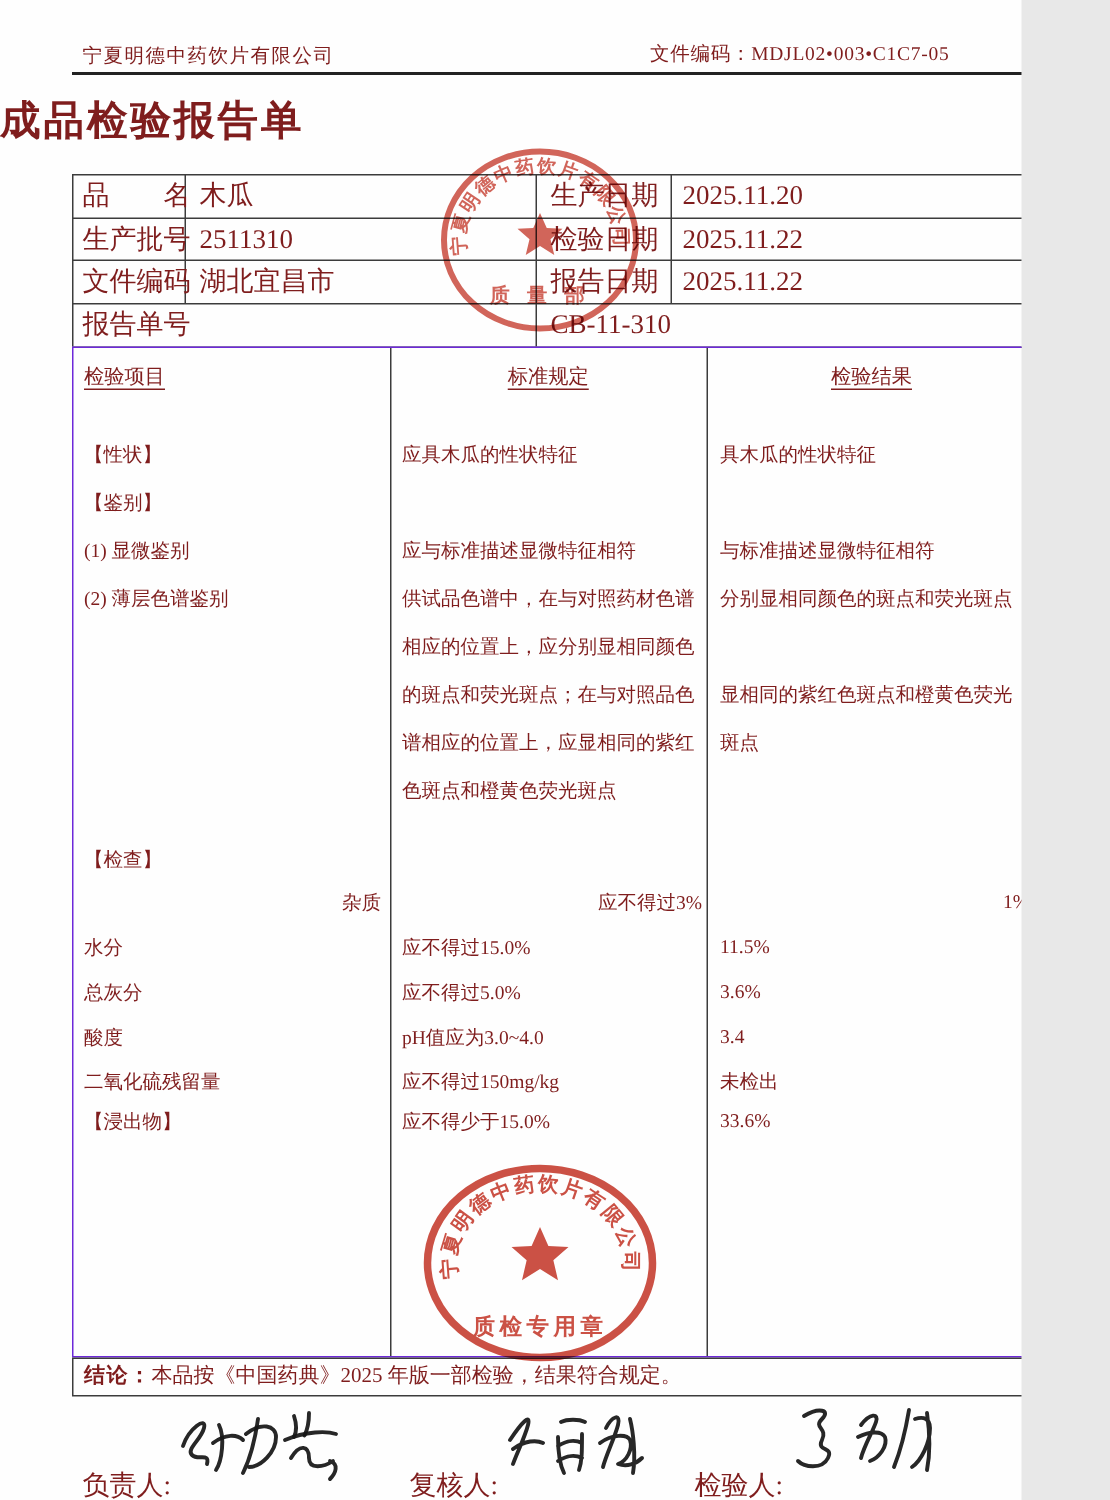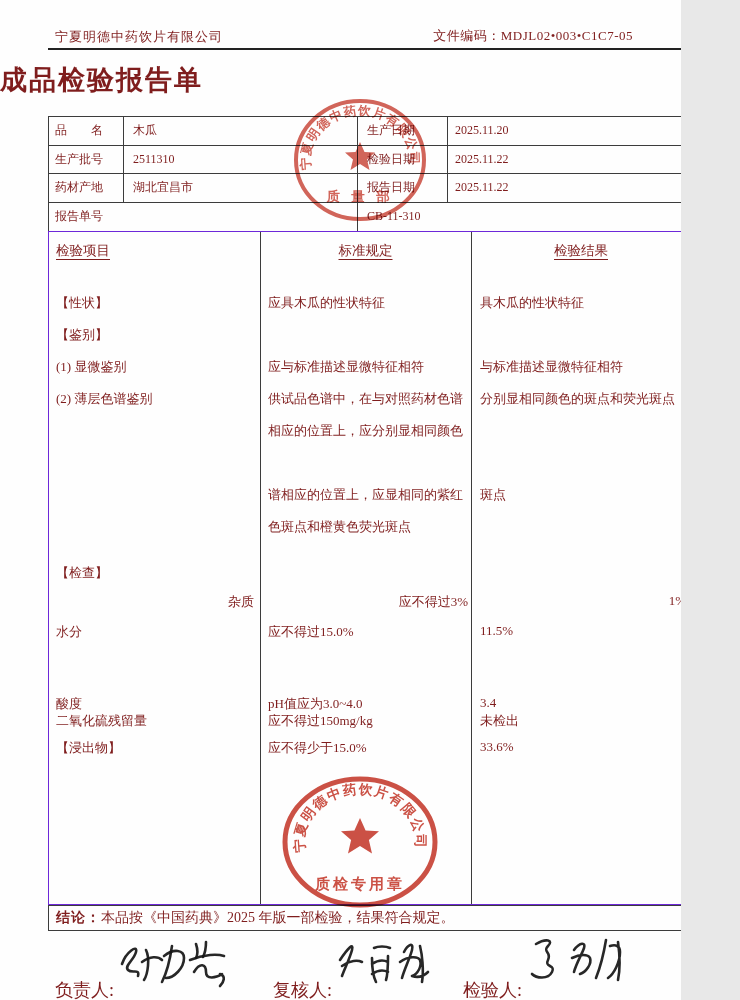--- a/index.html
+++ b/index.html
@@ -12,21 +12,21 @@
   .abs{position:absolute;}
   .hline{position:absolute;background:#3c3c3c;height:1px;}
   .vline{position:absolute;background:#3c3c3c;width:1px;}
   
   .co-name{left:55px;top:28px;font-size:13px;letter-spacing:1px;}
   .doc-code{right:48px;top:27px;font-size:13px;letter-spacing:.5px;}
   .head-rule{left:48px;top:48px;width:644px;height:2px;background:#222;}
   .doc-title{left:0;top:62px;width:740px;text-align:left;font-size:27px;font-weight:bold;letter-spacing:2px;}
   
   .info-box{left:48px;top:116px;width:644px;height:115px;}
-  .info-cell{position:absolute;font-size:12px;line-height:28px;white-space:nowrap;}
+  .info-cell{position:absolute;font-size:18px;line-height:28px;white-space:nowrap;}
   
   .insp-box{left:48px;top:231px;width:644px;height:674px;border:1px solid #6d28d9;box-sizing:border-box;}
   .th{position:absolute;top:10px;font-size:13.5px;}
   .th u{text-decoration:underline;text-underline-offset:4px;}
   .trow{position:absolute;left:0;width:644px;height:20px;font-size:13px;font-family:Liberation Serif, serif;}
   .tc{position:absolute;white-space:nowrap;}
   .tc1{left:7px;width:198px;}
   .tc2{left:219px;width:200px;}
   .tc3{left:431px;width:206px;}
   
@@ -69,21 +69,21 @@
     <div class="info-cell" style="left:7px;top:0;">品　　名</div>
     <div class="info-cell" style="left:85px;top:0;">木瓜</div>
     <div class="info-cell" style="left:319px;top:0;">生产日期</div>
     <div class="info-cell" style="left:407px;top:0;">2025.11.20</div>
 
     <div class="info-cell" style="left:7px;top:29px;">生产批号</div>
     <div class="info-cell" style="left:85px;top:29px;">2511310</div>
     <div class="info-cell" style="left:319px;top:29px;">检验日期</div>
     <div class="info-cell" style="left:407px;top:29px;">2025.11.22</div>
 
-    <div class="info-cell" style="left:7px;top:57px;">药材产地</div>
+    <div class="info-cell" style="left:7px;top:57px;">文件编码</div>
     <div class="info-cell" style="left:85px;top:57px;">湖北宜昌市</div>
     <div class="info-cell" style="left:319px;top:57px;">报告日期</div>
     <div class="info-cell" style="left:407px;top:57px;">2025.11.22</div>
 
     <div class="info-cell" style="left:7px;top:86px;">报告单号</div>
     <div class="info-cell" style="left:319px;top:86px;">CB-11-310</div>
   </div>
 
   <div class="abs insp-box">
     <div class="vline" style="left:211px;top:0;height:672px;"></div>
@@ -110,20 +110,25 @@
     <div class="trow" style="top:158px;">
         <div class="tc tc1">(2) 薄层色谱鉴别</div>
         <div class="tc tc2">供试品色谱中，在与对照药材色谱</div>
         <div class="tc tc3">分别显相同颜色的斑点和荧光斑点</div>
       </div>
     <div class="trow" style="top:190px;">
         <div class="tc tc1"></div>
         <div class="tc tc2">相应的位置上，应分别显相同颜色</div>
         <div class="tc tc3"></div>
       </div>
+    <div class="trow" style="top:222px;">
+        <div class="tc tc1"></div>
+        <div class="tc tc2">的斑点和荧光斑点；在与对照品色</div>
+        <div class="tc tc3">显相同的紫红色斑点和橙黄色荧光</div>
+      </div>
     <div class="trow" style="top:254px;">
         <div class="tc tc1"></div>
         <div class="tc tc2">谱相应的位置上，应显相同的紫红</div>
         <div class="tc tc3">斑点</div>
       </div>
     <div class="trow" style="top:286px;">
         <div class="tc tc1"></div>
         <div class="tc tc2">色斑点和橙黄色荧光斑点</div>
         <div class="tc tc3"></div>
       </div>
@@ -135,21 +140,26 @@
     <div class="trow" style="top:361px;text-align:right;">
         <div class="tc tc1">杂质</div>
         <div class="tc tc2">应不得过3%</div>
         <div class="tc tc3">1%</div>
       </div>
     <div class="trow" style="top:391px;">
         <div class="tc tc1">水分</div>
         <div class="tc tc2">应不得过15.0%</div>
         <div class="tc tc3">11.5%</div>
       </div>
-    <div class="trow" style="top:451px;margin-top:12px;">
+    <div class="trow" style="top:421px;">
+        <div class="tc tc1">总灰分</div>
+        <div class="tc tc2">应不得过5.0%</div>
+        <div class="tc tc3">3.6%</div>
+      </div>
+    <div class="trow" style="top:451px;">
         <div class="tc tc1">酸度</div>
         <div class="tc tc2">pH值应为3.0~4.0</div>
         <div class="tc tc3">3.4</div>
       </div>
     <div class="trow" style="top:480px;">
         <div class="tc tc1">二氧化硫残留量</div>
         <div class="tc tc2">应不得过150mg/kg</div>
         <div class="tc tc3">未检出</div>
       </div>
     <div class="trow" style="top:507px;">

